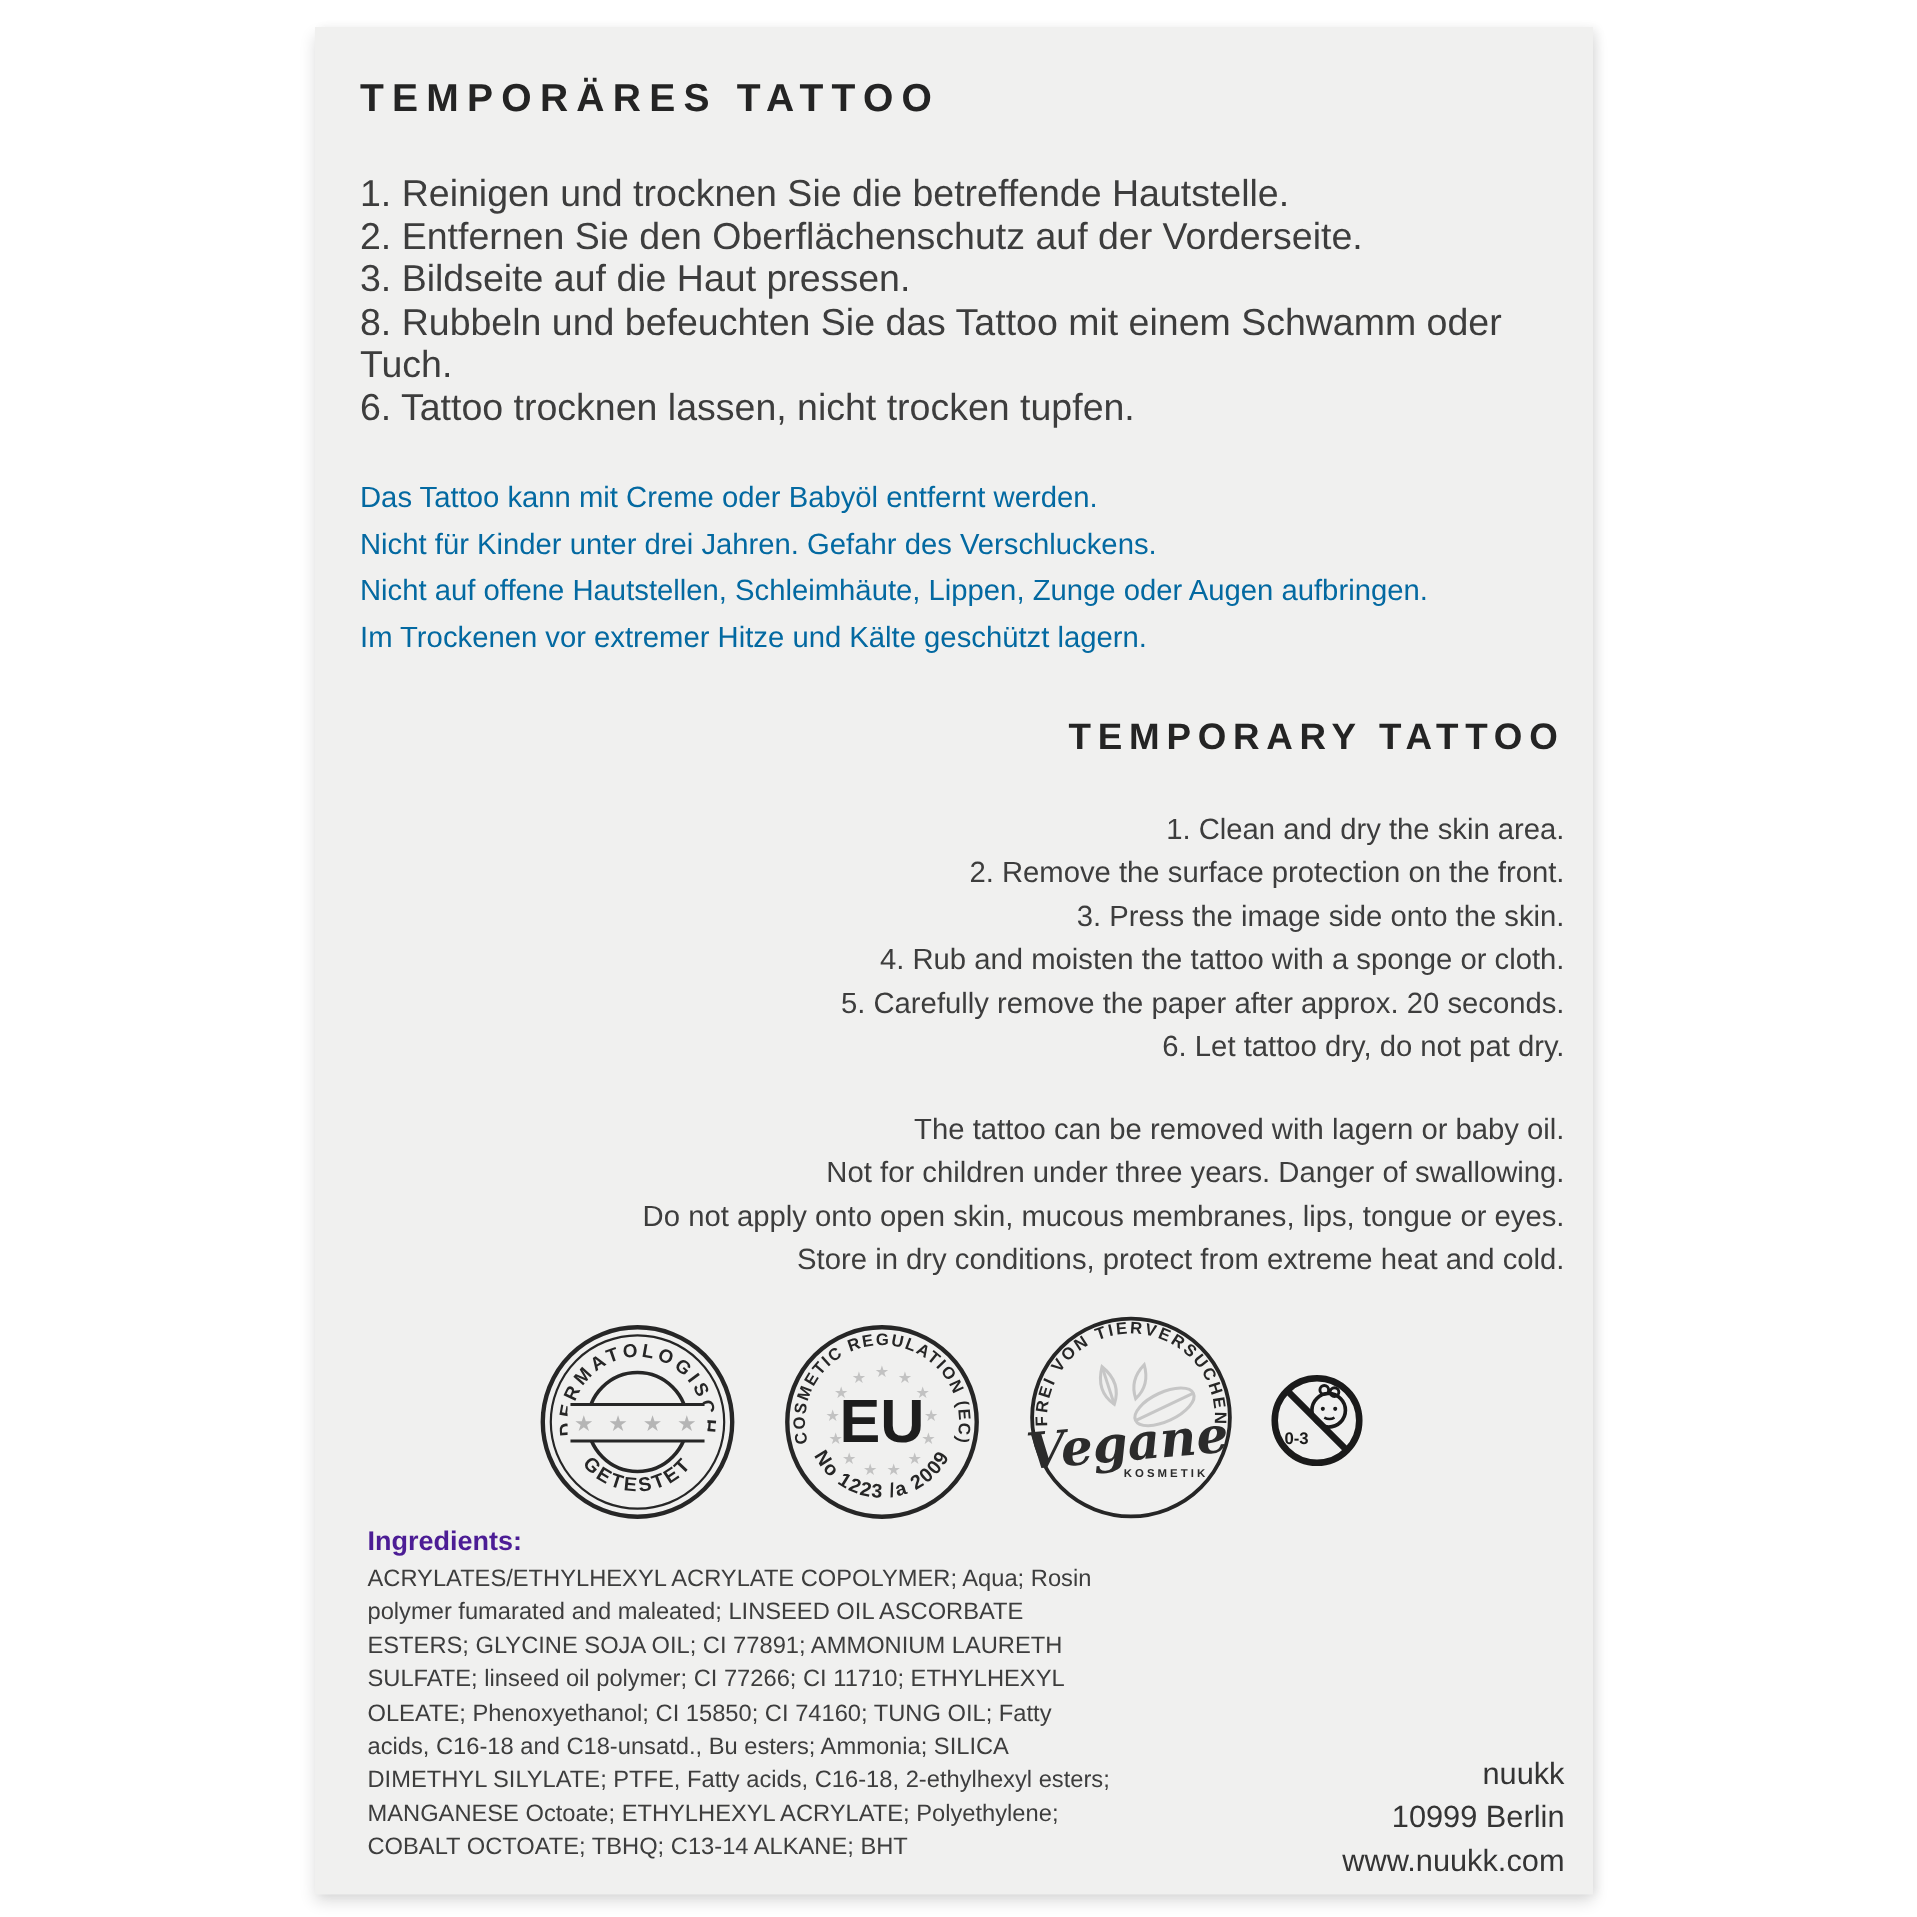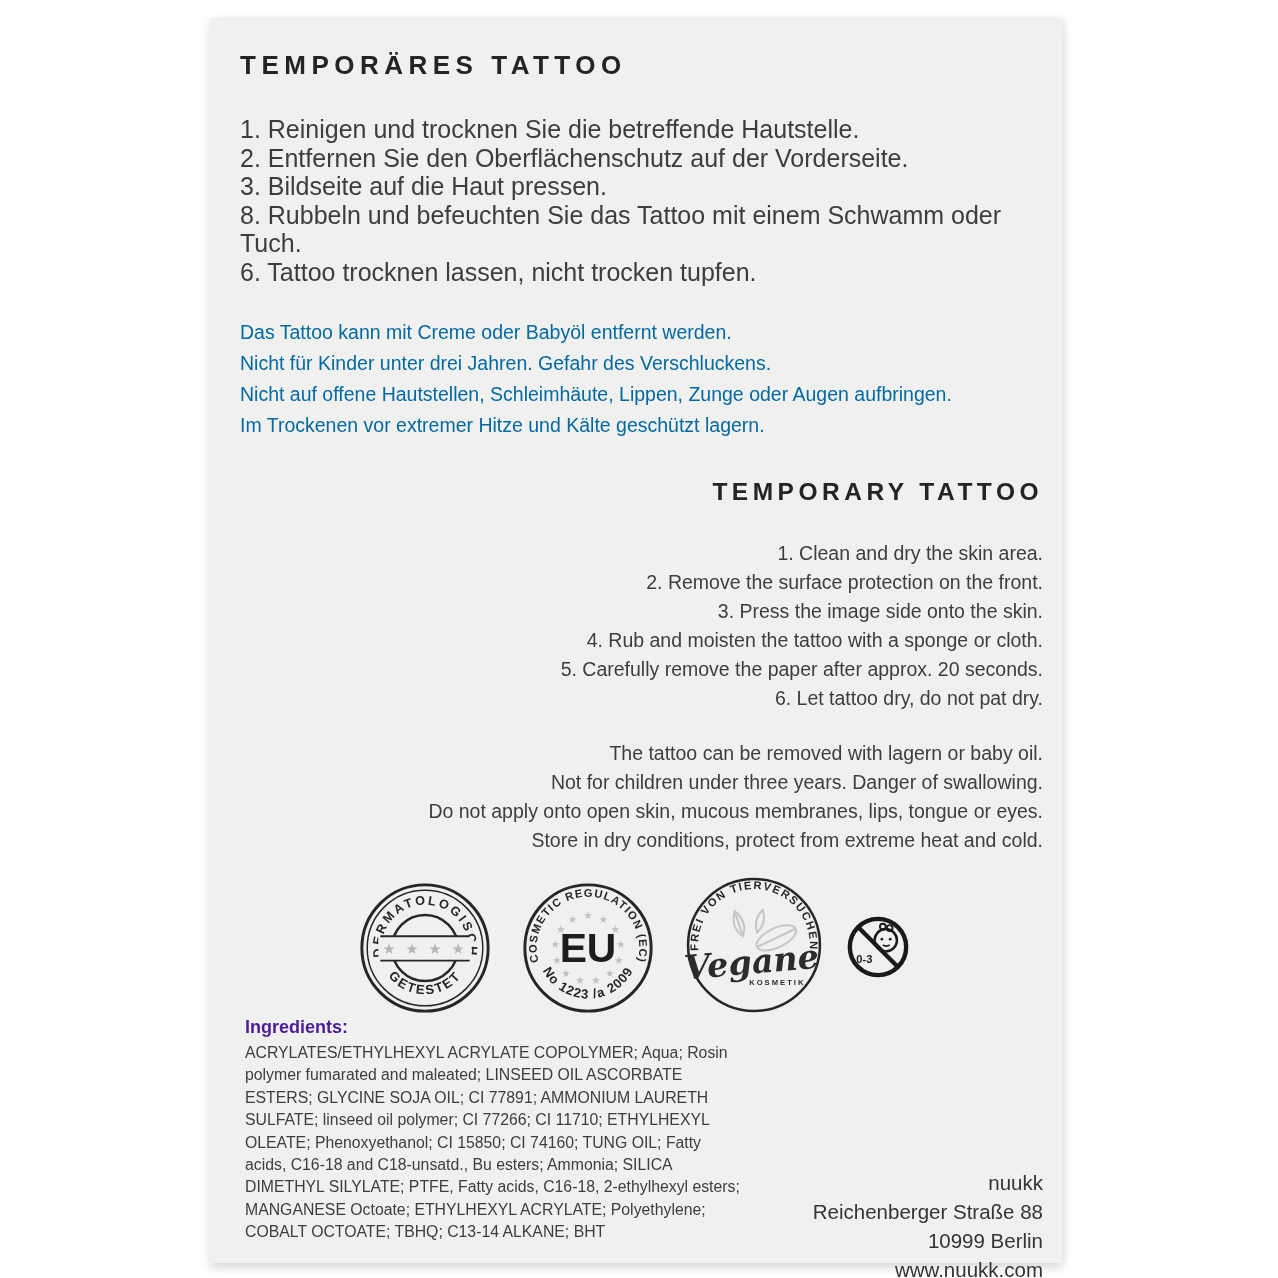--- a/index.html
+++ b/index.html
@@ -179,18 +179,17 @@
 ESTERS; GLYCINE SOJA OIL; CI 77891; AMMONIUM LAURETH
 SULFATE; linseed oil polymer; CI 77266; CI 11710; ETHYLHEXYL
 OLEATE; Phenoxyethanol; CI 15850; CI 74160; TUNG OIL; Fatty
 acids, C16-18 and C18-unsatd., Bu esters; Ammonia; SILICA
 DIMETHYL SILYLATE; PTFE, Fatty acids, C16-18, 2-ethylhexyl esters;
 MANGANESE Octoate; ETHYLHEXYL ACRYLATE; Polyethylene;
 COBALT OCTOATE; TBHQ; C13-14 ALKANE; BHT</div>
 
   <div class="abs footer">
     <div>nuukk</div>
-    <div>Reichenberger Straße 88</div>
     <div>10999 Berlin</div>
     <div>www.nuukk.com</div>
   </div>
 
 </div>
 
 </body></html>

